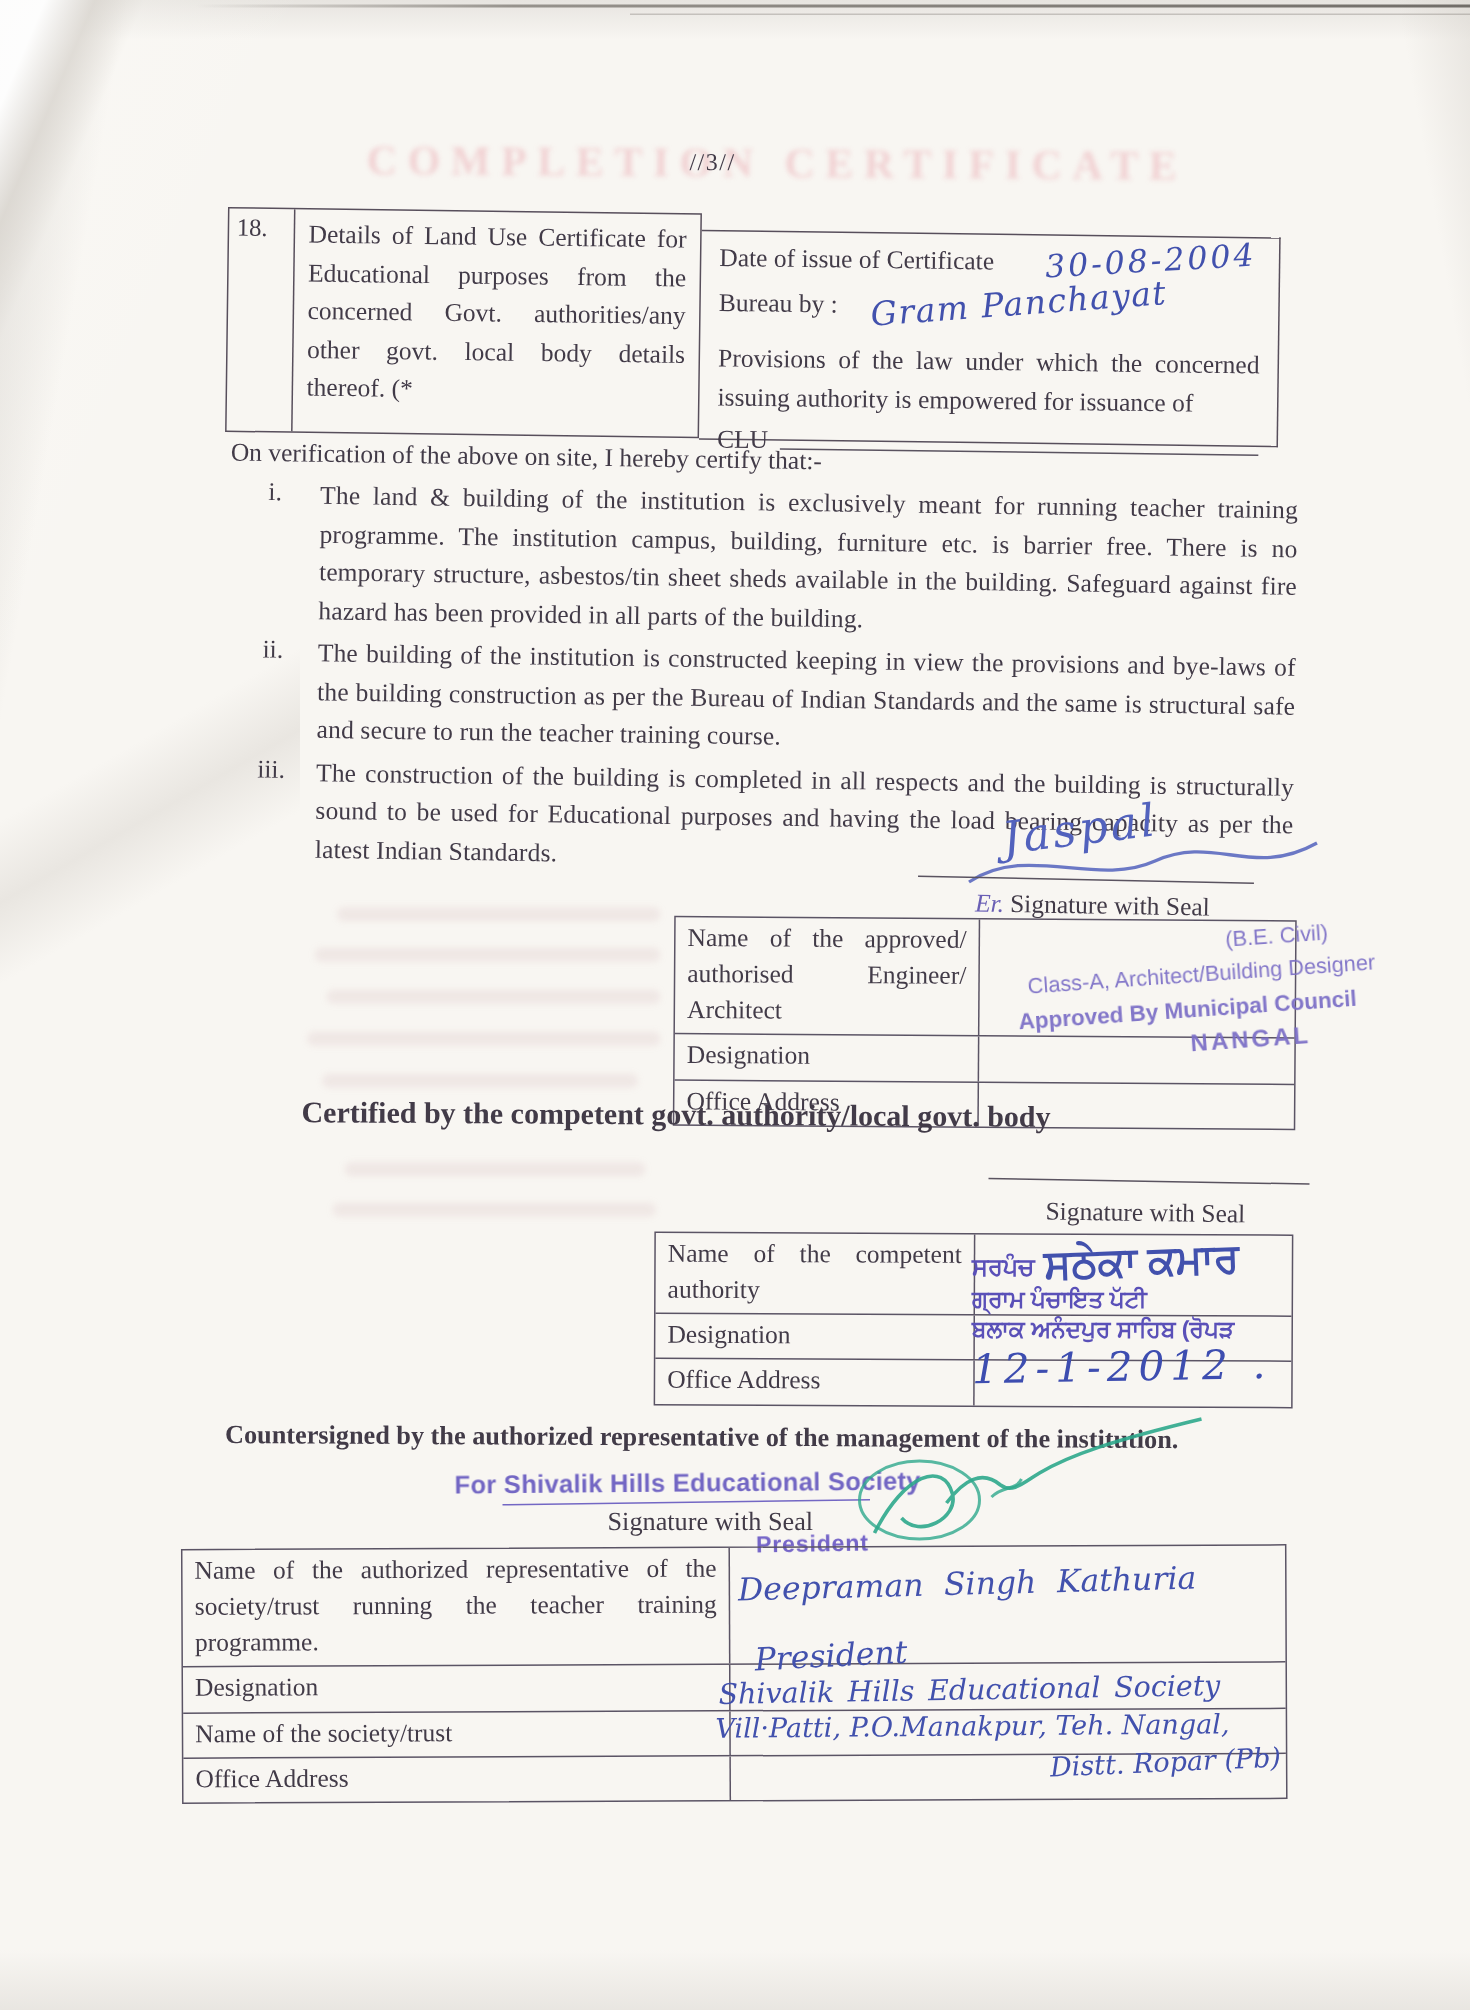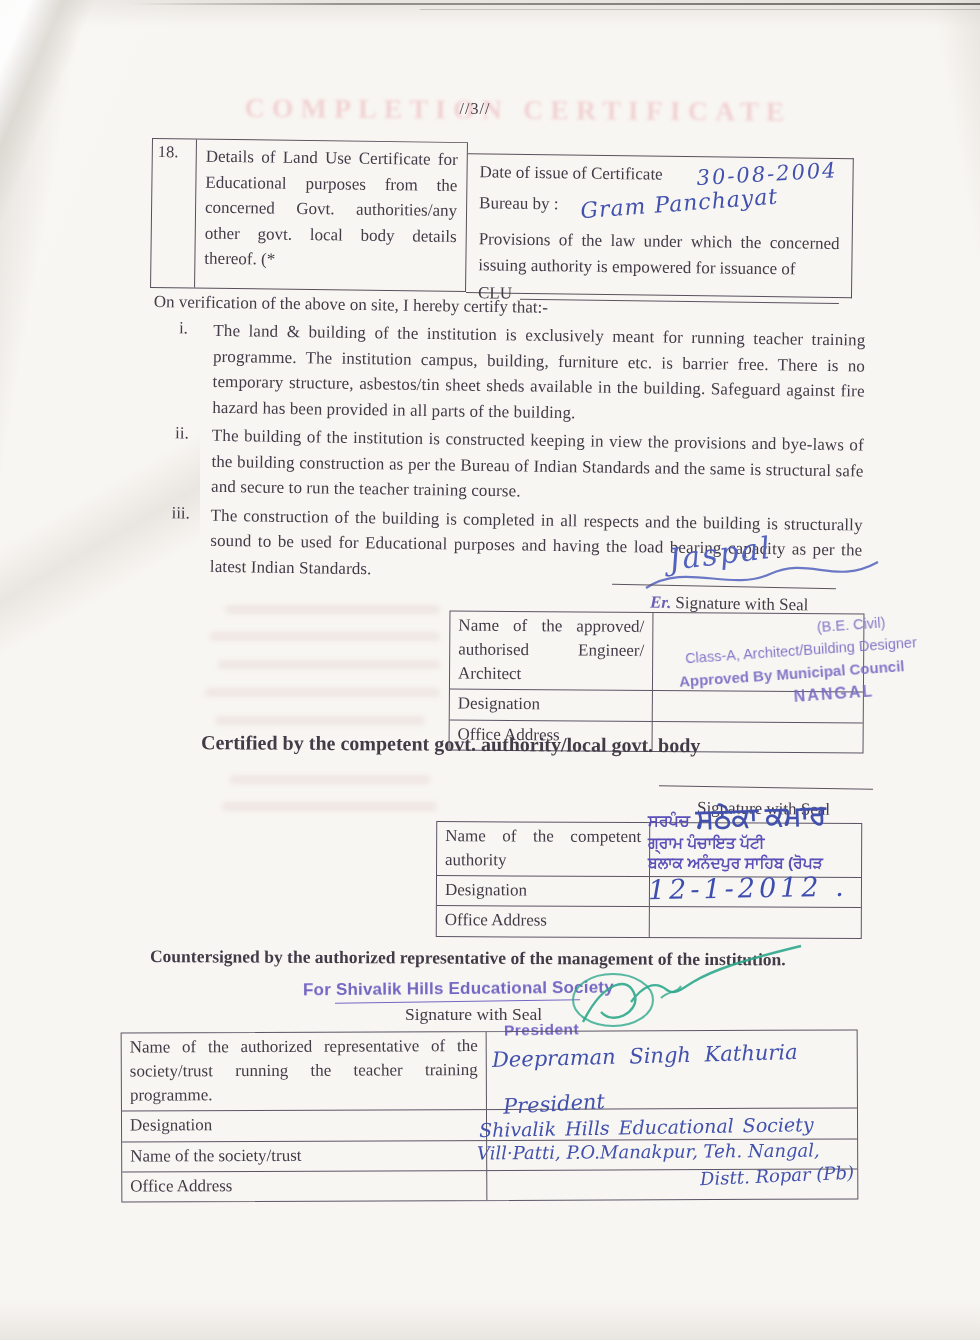--- a/index.html
+++ b/index.html
@@ -50,21 +50,21 @@
   .cItem{display:flex;margin-bottom:3px;}
   .cNum{width:60px;text-align:center;font-size:17px;padding-top:1px;flex:none;}
   .cTxt{flex:1;text-align:justify;font-size:17px;line-height:1.5;letter-spacing:.1px;}
 
   
   .sig1-line{position:absolute;left:612px;top:586px;width:224px;border-top:1.5px solid #5a5360;transform:rotate(1.2deg);}
   .sig1{position:absolute;left:668px;top:536px;font-family:"DejaVu Serif",serif;font-style:italic;
     font-size:30px;color:#5262bd;transform:rotate(-7deg);letter-spacing:2px;}
   .sig1-flourish{position:absolute;left:640px;top:548px;}
   .cap1{position:absolute;left:650px;top:594px;font-size:17px;transform:rotate(1deg);}
-  .cap1 .er{font-weight:bold;font-style:italic;color:#6a5fb5;margin-right:4px;}
+  .cap1 .er{font-weight:normal;font-style:italic;color:#6a5fb5;margin-right:4px;}
 
   
   .tbl{position:absolute;background:transparent;}
   .trow{display:flex;border-bottom:1.4px solid #5b5465;}
   .trow:last-child{border-bottom:none;}
   .tlab{border-right:1.4px solid #5b5465;padding:2px 8px 3px 8px;font-size:17px;text-align:justify;line-height:1.42;}
   .tval{flex:1;}
 
   .tEng{left:449px;top:612px;width:413px;border:1.5px solid #5b5465;transform:rotate(.4deg);}
   .tEng .tlab{width:186px;}
@@ -79,21 +79,21 @@
   .h-cert{position:absolute;left:201px;top:733px;width:600px;font-size:20px;font-weight:bold;transform:rotate(.35deg);}
 
   .sig2-line{position:absolute;left:659px;top:787px;width:214px;border-top:1.4px solid #5a5360;transform:rotate(1deg);}
   .cap2{position:absolute;left:697px;top:799px;font-size:17px;transform:rotate(.8deg);}
 
   .tAuth{left:436px;top:822px;width:424px;border:1.5px solid #5b5465;transform:rotate(.25deg);}
   .tAuth .tlab{width:196px;}
   .tAuth .r1{min-height:43px;}
   .tAuth .r2{min-height:25px;}
   .tAuth .r3{min-height:29px;}
-  .stampPbi{position:absolute;left:648px;top:802px;width:250px;color:#5a50b8;
+  .stampPbi{position:absolute;left:648px;top:826px;width:250px;color:#5a50b8;
     font-family:"Liberation Sans",sans-serif;filter:blur(.25px);}
   .pbi-row1{display:flex;align-items:baseline;}
   .pbi-sarpanch{font-size:16px;font-weight:bold;}
   .pbi-name{font-size:27px;font-weight:bold;color:#4251ad;margin-left:6px;transform:rotate(-2deg);white-space:nowrap;}
   .pbi-l2{font-size:15.5px;font-weight:bold;margin-top:1px;white-space:nowrap;}
   .pbi-l3{font-size:15.5px;font-weight:bold;margin-top:2px;white-space:nowrap;}
   .pbi-date{font-family:"DejaVu Serif",serif;font-style:italic;font-size:27px;color:#3d4db0;
     letter-spacing:4px;transform:rotate(-1deg);margin-top:0px;}
 
   .h-counter{position:absolute;left:150px;top:948px;width:745px;font-size:17.5px;font-weight:bold;transform:rotate(.3deg);}

